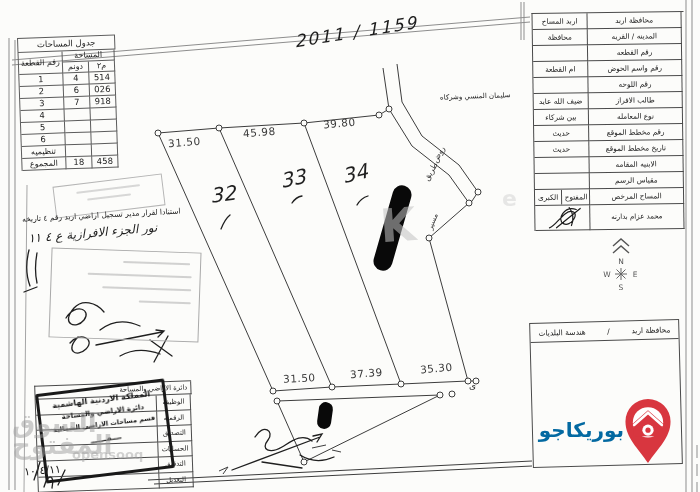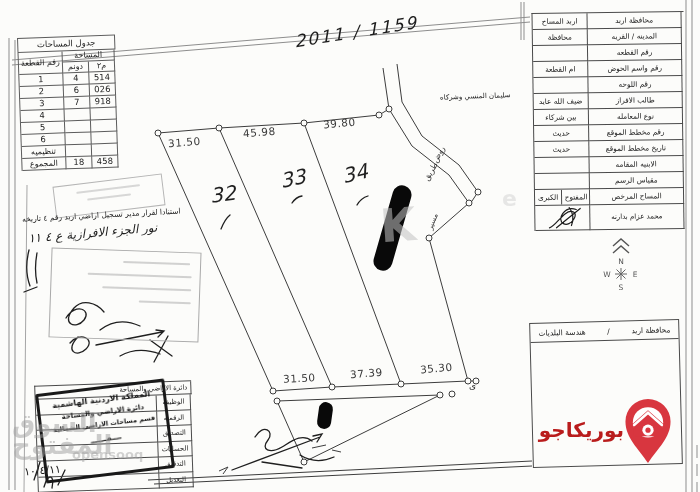--- a/index.html
+++ b/index.html
@@ -44,21 +44,21 @@
   .lc{border-right:1px solid #4a4a4a;border-bottom:1px solid #4a4a4a;height:14.5px;line-height:14.5px;
       text-align:center;overflow:hidden;white-space:nowrap;}
   .lhead{border-right:1px solid #4a4a4a;border-bottom:1px solid #4a4a4a;height:12px;line-height:12px;
          text-align:right;padding-left:2px;padding-right:3px;white-space:nowrap;overflow:hidden;}
   .stampbox{border:1px solid #a9a9a9;}
   .dark-stamp{left:40px;top:386px;width:124px;height:84px;border:3px solid #191919;border-radius:2px;
               transform:rotate(-7deg);text-align:center;color:#161616;filter:blur(.2px);}
   .dark-stamp div{font-weight:700;white-space:nowrap;overflow:hidden;}
   .wm{color:#9e9e9e;opacity:.5;font-weight:800;pointer-events:none;}
   .redact{background:#090909;border-radius:10px;}
-  .logo-text{font-size:20px;font-weight:800;color:#b91c1c;letter-spacing:1px;}
+  .logo-text{font-size:20px;font-weight:800;color:#0369a1;letter-spacing:1px;}
   .faintline{background:#c6c6c6;height:2px;border-radius:1px;opacity:.8;}
 </style>
 </head>
 <body>
 
 <div class="sheet">
 
   <svg class="layer" viewBox="0 0 700 492">
 
     <g stroke="#8d8d8d" stroke-width="1" fill="none">

